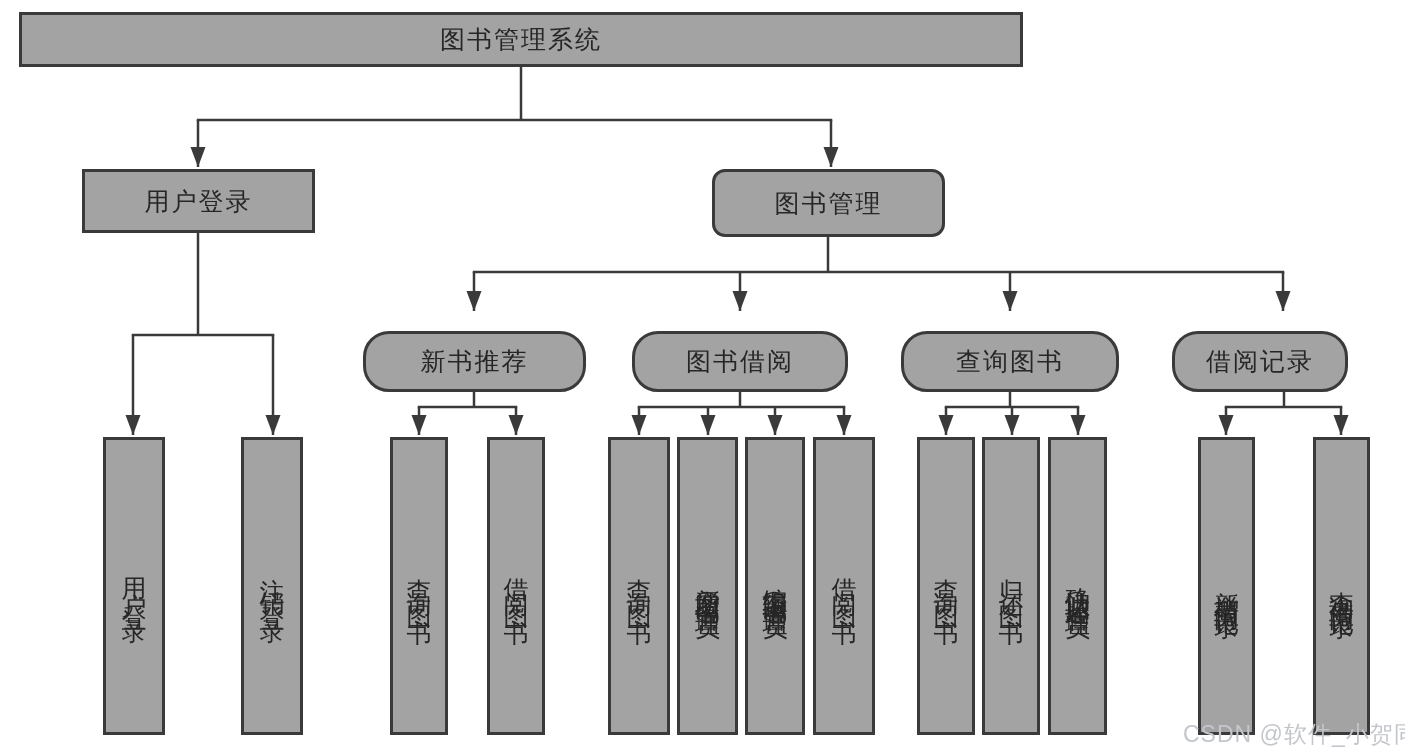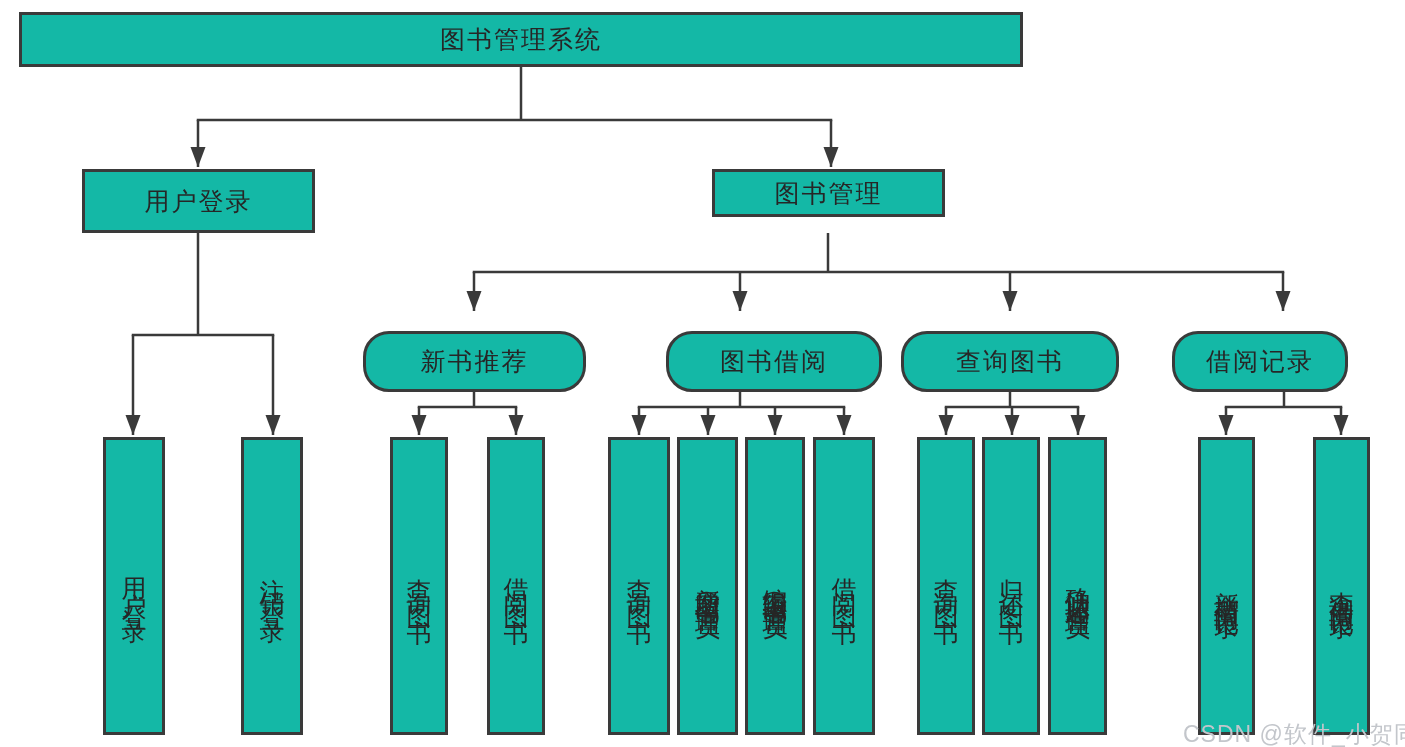--- a/index.html
+++ b/index.html
@@ -4,31 +4,31 @@
 <style>
   html,body { margin:0; padding:0; background:#ffffff; }
   .canvas {
     position:relative; width:1405px; height:747px; background:#ffffff;
     font-family:"Liberation Sans","DejaVu Sans",sans-serif;
     color:#262626; overflow:hidden;
   }
   svg.wires { position:absolute; left:0; top:0; width:1405px; height:747px; }
   .box {
     position:absolute; box-sizing:border-box;
-    border:3px solid #3a3a3a; background:#14b8a6;
+    border:3px solid #3a3a3a; background:#a3a3a3;
     display:flex; align-items:center; justify-content:center;
     font-size:25px; letter-spacing:2px; line-height:1; z-index:2;
   }
   .hbox { white-space:nowrap; }
   .root  { left:19px;  top:12px;  width:1004px; height:55px; }
   .lvl2a { left:82px;  top:169px; width:233px;  height:64px; }
-  .lvl2b { left:712px; top:169px; width:233px;  height:48px; }
+  .lvl2b { left:712px; top:169px; width:233px;  height:68px;border-radius:13px; }
   .lvl3  { top:331px; height:61px;border-radius:26px; }
   .l3a { left:363px;  width:223px; }
-  .l3b { left:632px;  width:216px;margin-left:34px; }
+  .l3b { left:632px;  width:216px; }
   .l3c { left:901px;  width:218px; }
   .l3d { left:1172px; width:176px; }
   .vbox { top:437px; height:298px; }
   .vbox .vtext {
     writing-mode:vertical-rl; text-orientation:mixed;
     font-size:25px; line-height:1;
   }
   .v4 .vtext { letter-spacing:14px; }
   .v6 .vtext { letter-spacing:5px;  }
   .v9 .vtext { letter-spacing:4px;  }

